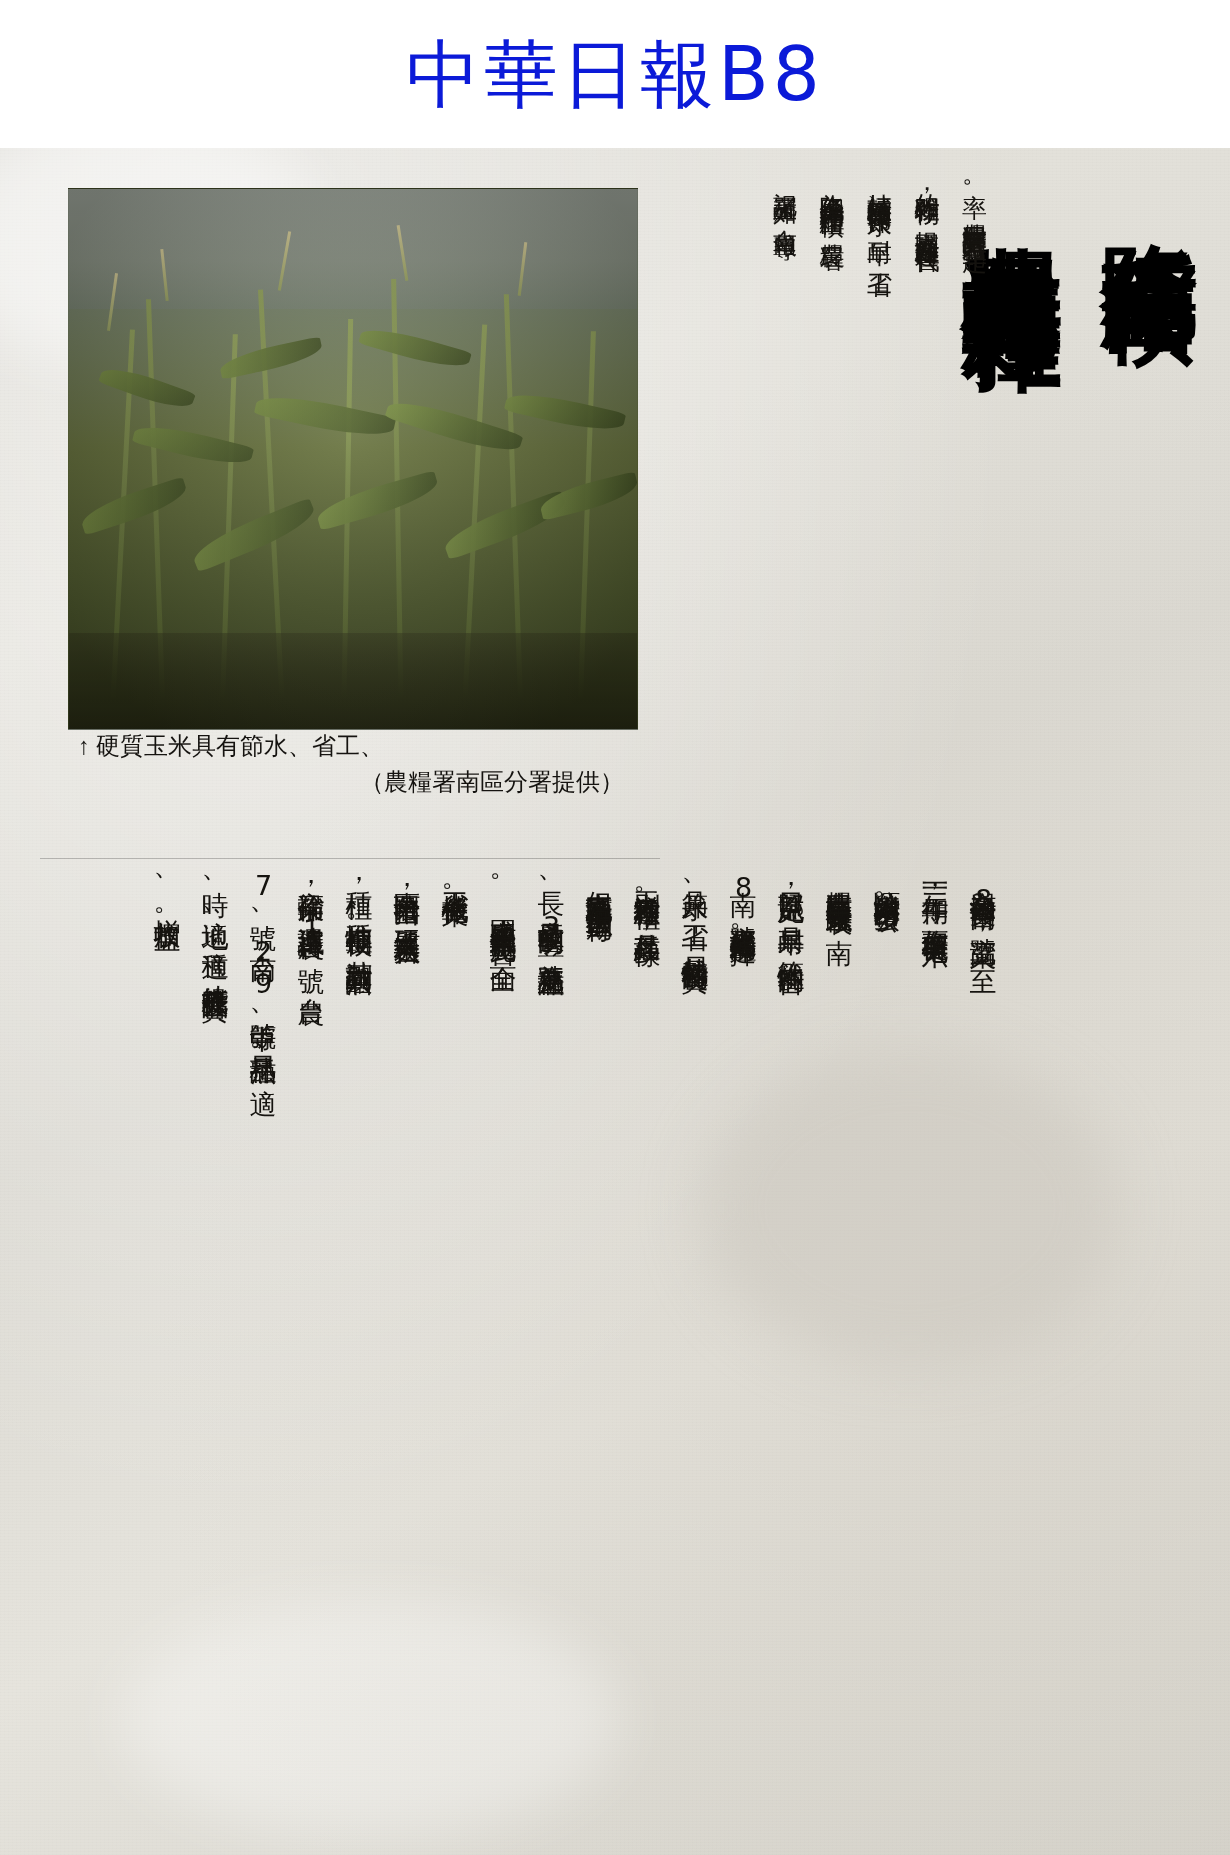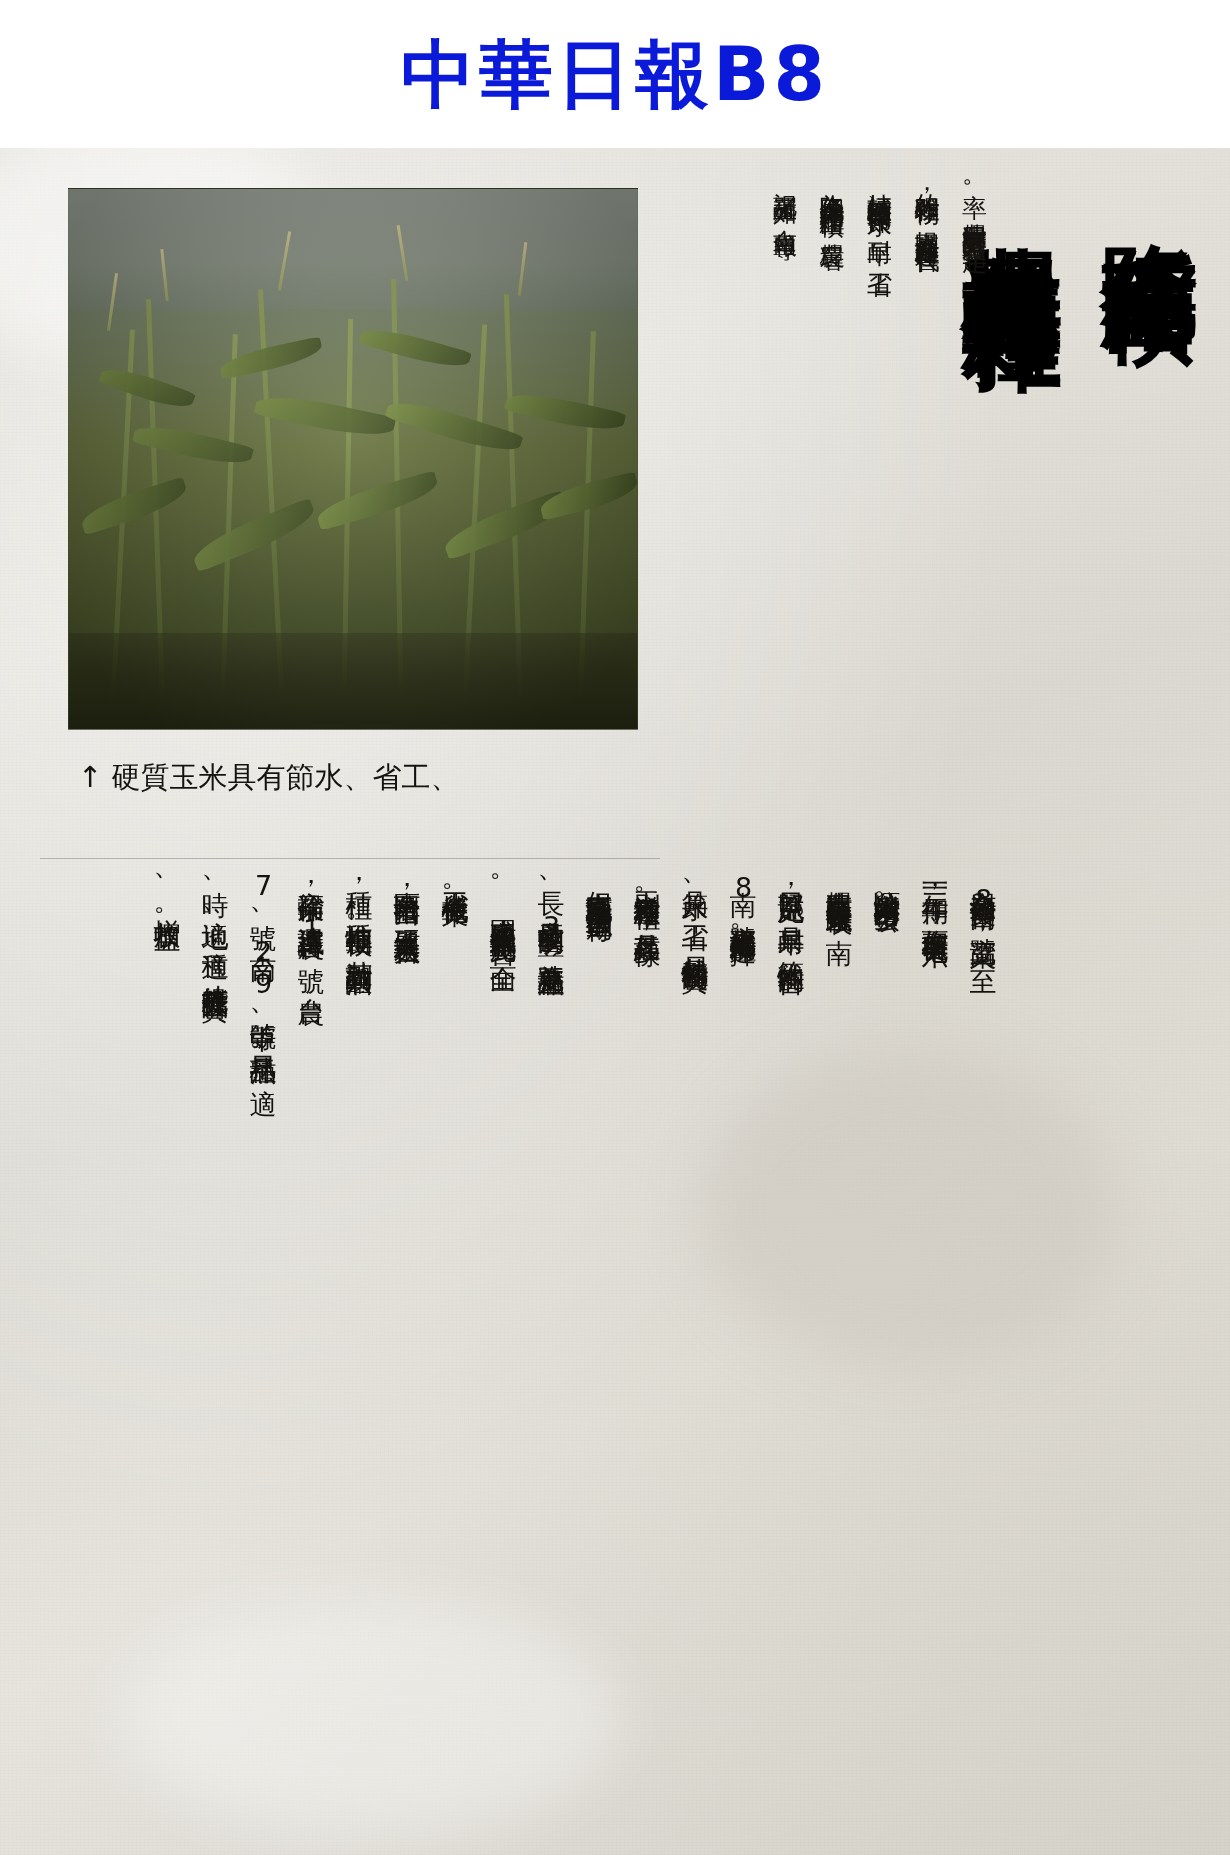--- a/index.html
+++ b/index.html
@@ -19,21 +19,21 @@
   .masthead {
     height: 148px;
     background: #ffffff;
     display: flex;
     align-items: center;
     justify-content: center;
   }
   .masthead-title {
     font-family: "DejaVu Sans", "Liberation Sans", sans-serif;
     font-size: 74px;
-    font-weight: bold;
+    font-weight: normal;
     color: #0b1ad8;
     letter-spacing: 4px;
     line-height: 1;
   }
 
   
   .scan {
     position: absolute;
     top: 148px;
     left: 0;
@@ -157,26 +157,27 @@
   }
   .photo-shade {
     position: absolute; inset: 0;
     background: radial-gradient(ellipse at 50% 45%, rgba(255,255,255,.08), rgba(0,0,0,.28) 85%);
   }
 
   
   .caption {
     position: absolute;
     left: 78px;
-    top: 608px;
+    top: 580px;
     width: 560px;
-    font-size: 29px;
+    font-size: 24px;
     line-height: 1.5;
     color: #151310;
     text-align: left;
+    font-family: Liberation Serif, serif;
   }
   .caption .line2 { display: block; }
   .caption .line3 { display: block; text-align: right; padding-right: 14px; }
 
   
   .rule {
     position: absolute;
     left: 40px;
     top: 710px;
     width: 620px;
@@ -263,20 +264,21 @@
       <div class="leaf" style="left:150px; bottom:360px; width:104px; height:22px; transform:rotate(-12deg);"></div>
       <div class="leaf" style="left:290px; bottom:370px; width:112px; height:22px; transform:rotate(16deg);"></div>
 
       <div class="ground"></div>
       <div class="photo-shade"></div>
     </div>
   </div>
 
   <div class="caption">
     <span class="line1">↑ 硬質玉米具有節水、省工、</span>
+    <span class="line3">（農糧署南區分署提供）</span>
   </div>
 
   <div class="rule"></div>
 
   <div class="body-cols">
     <div class="vtext bcol">與金酒公司契作台南8號高粱，至一</div>
     <div class="vtext bcol">一三年一期作，契作面積從七百六十</div>
     <div class="vtext bcol">公頃激增為兩千兩百多公頃。</div>
     <div class="vtext bcol">農糧署南區分署長陳立儀表示，南</div>
     <div class="vtext bcol">部日照充足，具耐旱、節水特性的台</div>

